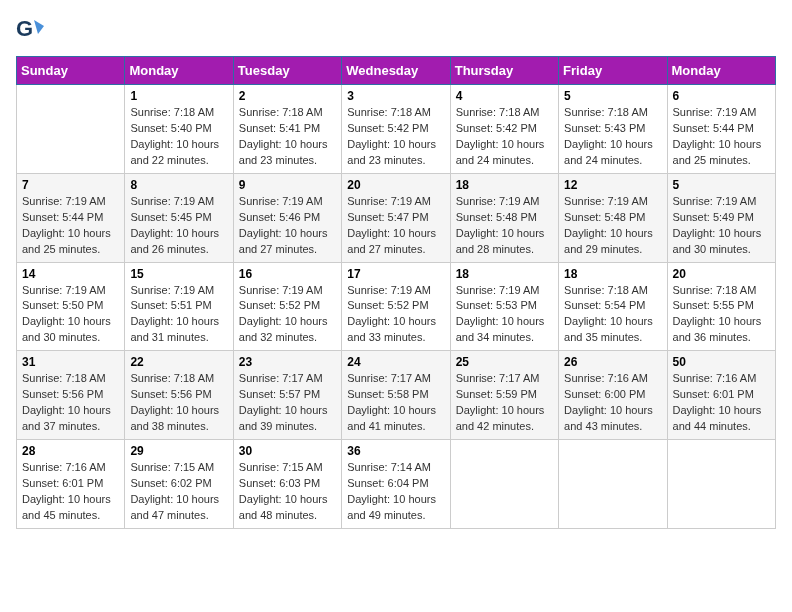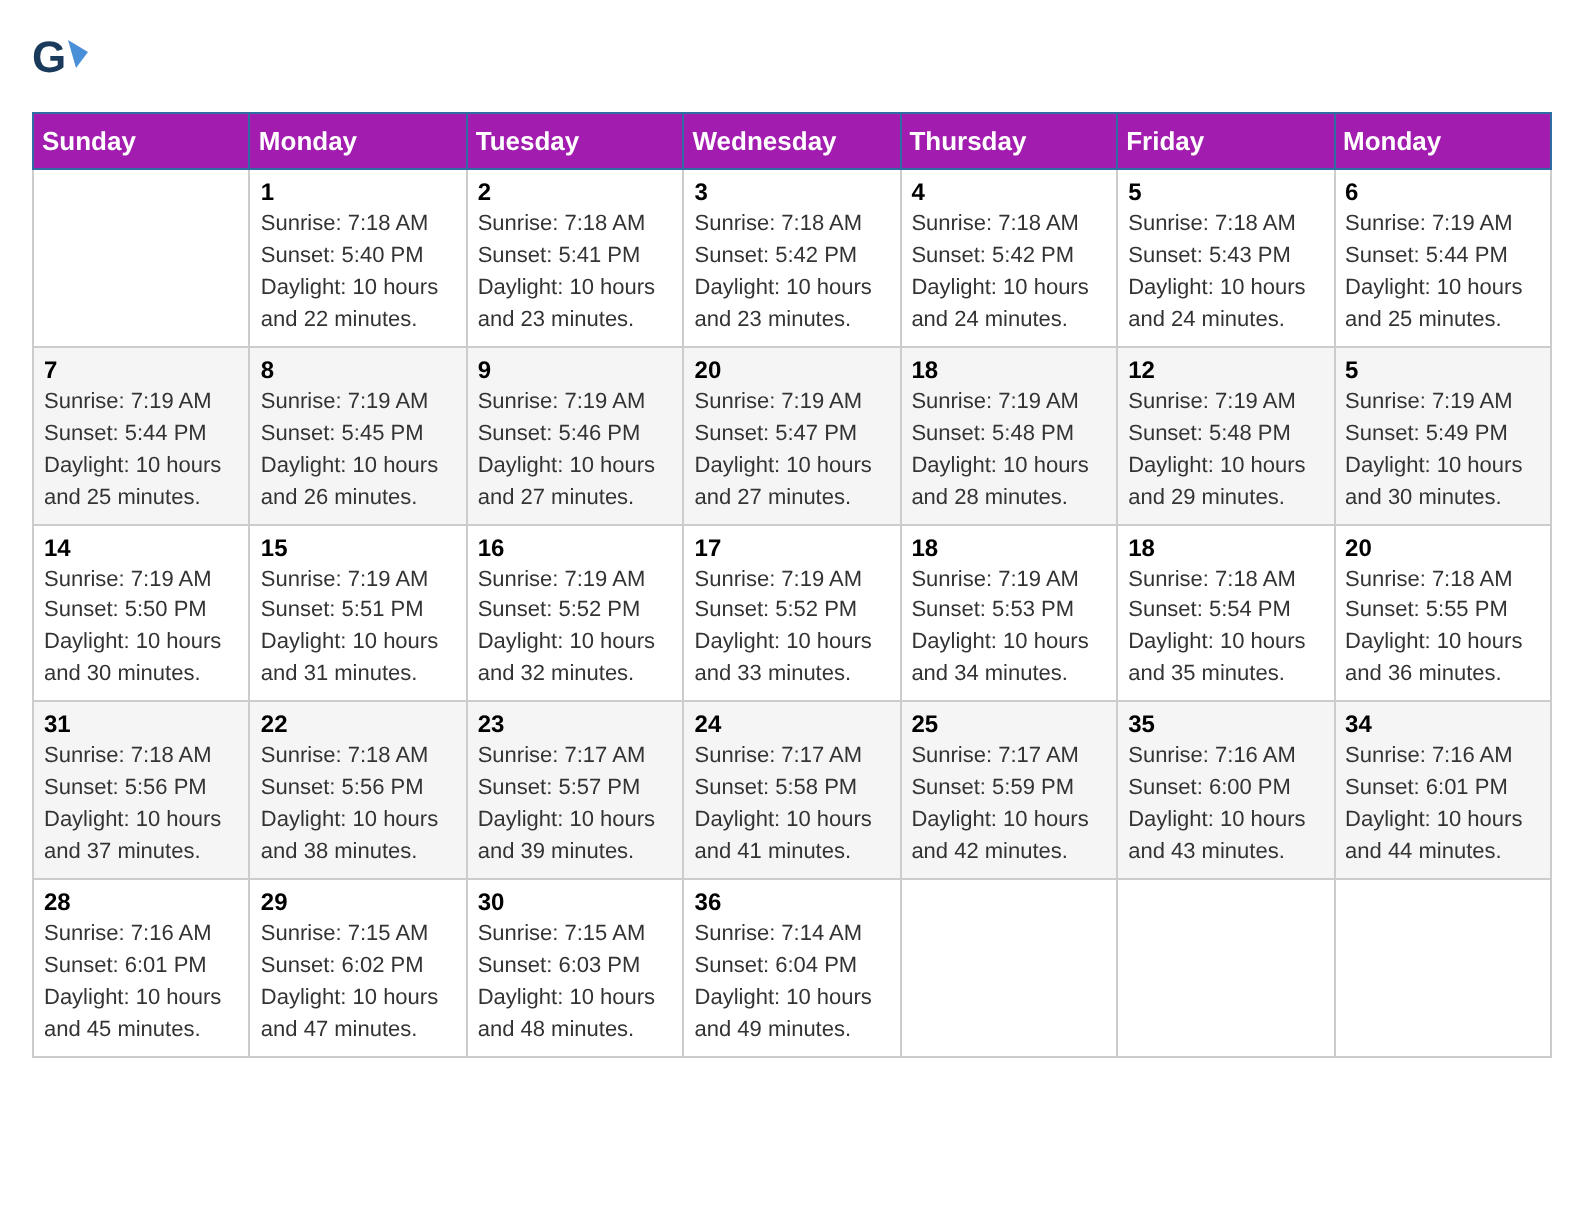--- a/index.html
+++ b/index.html
@@ -295,28 +295,28 @@
 and 41 minutes.</div>
         </td>
         <td>
           <span class="day-number">25</span>
           <div class="day-detail" style="white-space: pre-line;">Sunrise: 7:17 AM
 Sunset: 5:59 PM
 Daylight: 10 hours
 and 42 minutes.</div>
         </td>
         <td>
-          <span class="day-number">35</span>
+          <span class="day-number">26</span>
           <div class="day-detail" style="white-space: pre-line;">Sunrise: 7:16 AM
 Sunset: 6:00 PM
 Daylight: 10 hours
 and 43 minutes.</div>
         </td>
         <td>
-          <span class="day-number">34</span>
+          <span class="day-number">50</span>
           <div class="day-detail" style="white-space: pre-line;">Sunrise: 7:16 AM
 Sunset: 6:01 PM
 Daylight: 10 hours
 and 44 minutes.</div>
         </td>
       </tr>
       <tr>
         <td>
           <span class="day-number">28</span>
           <div class="day-detail" style="white-space: pre-line;">Sunrise: 7:16 AM

